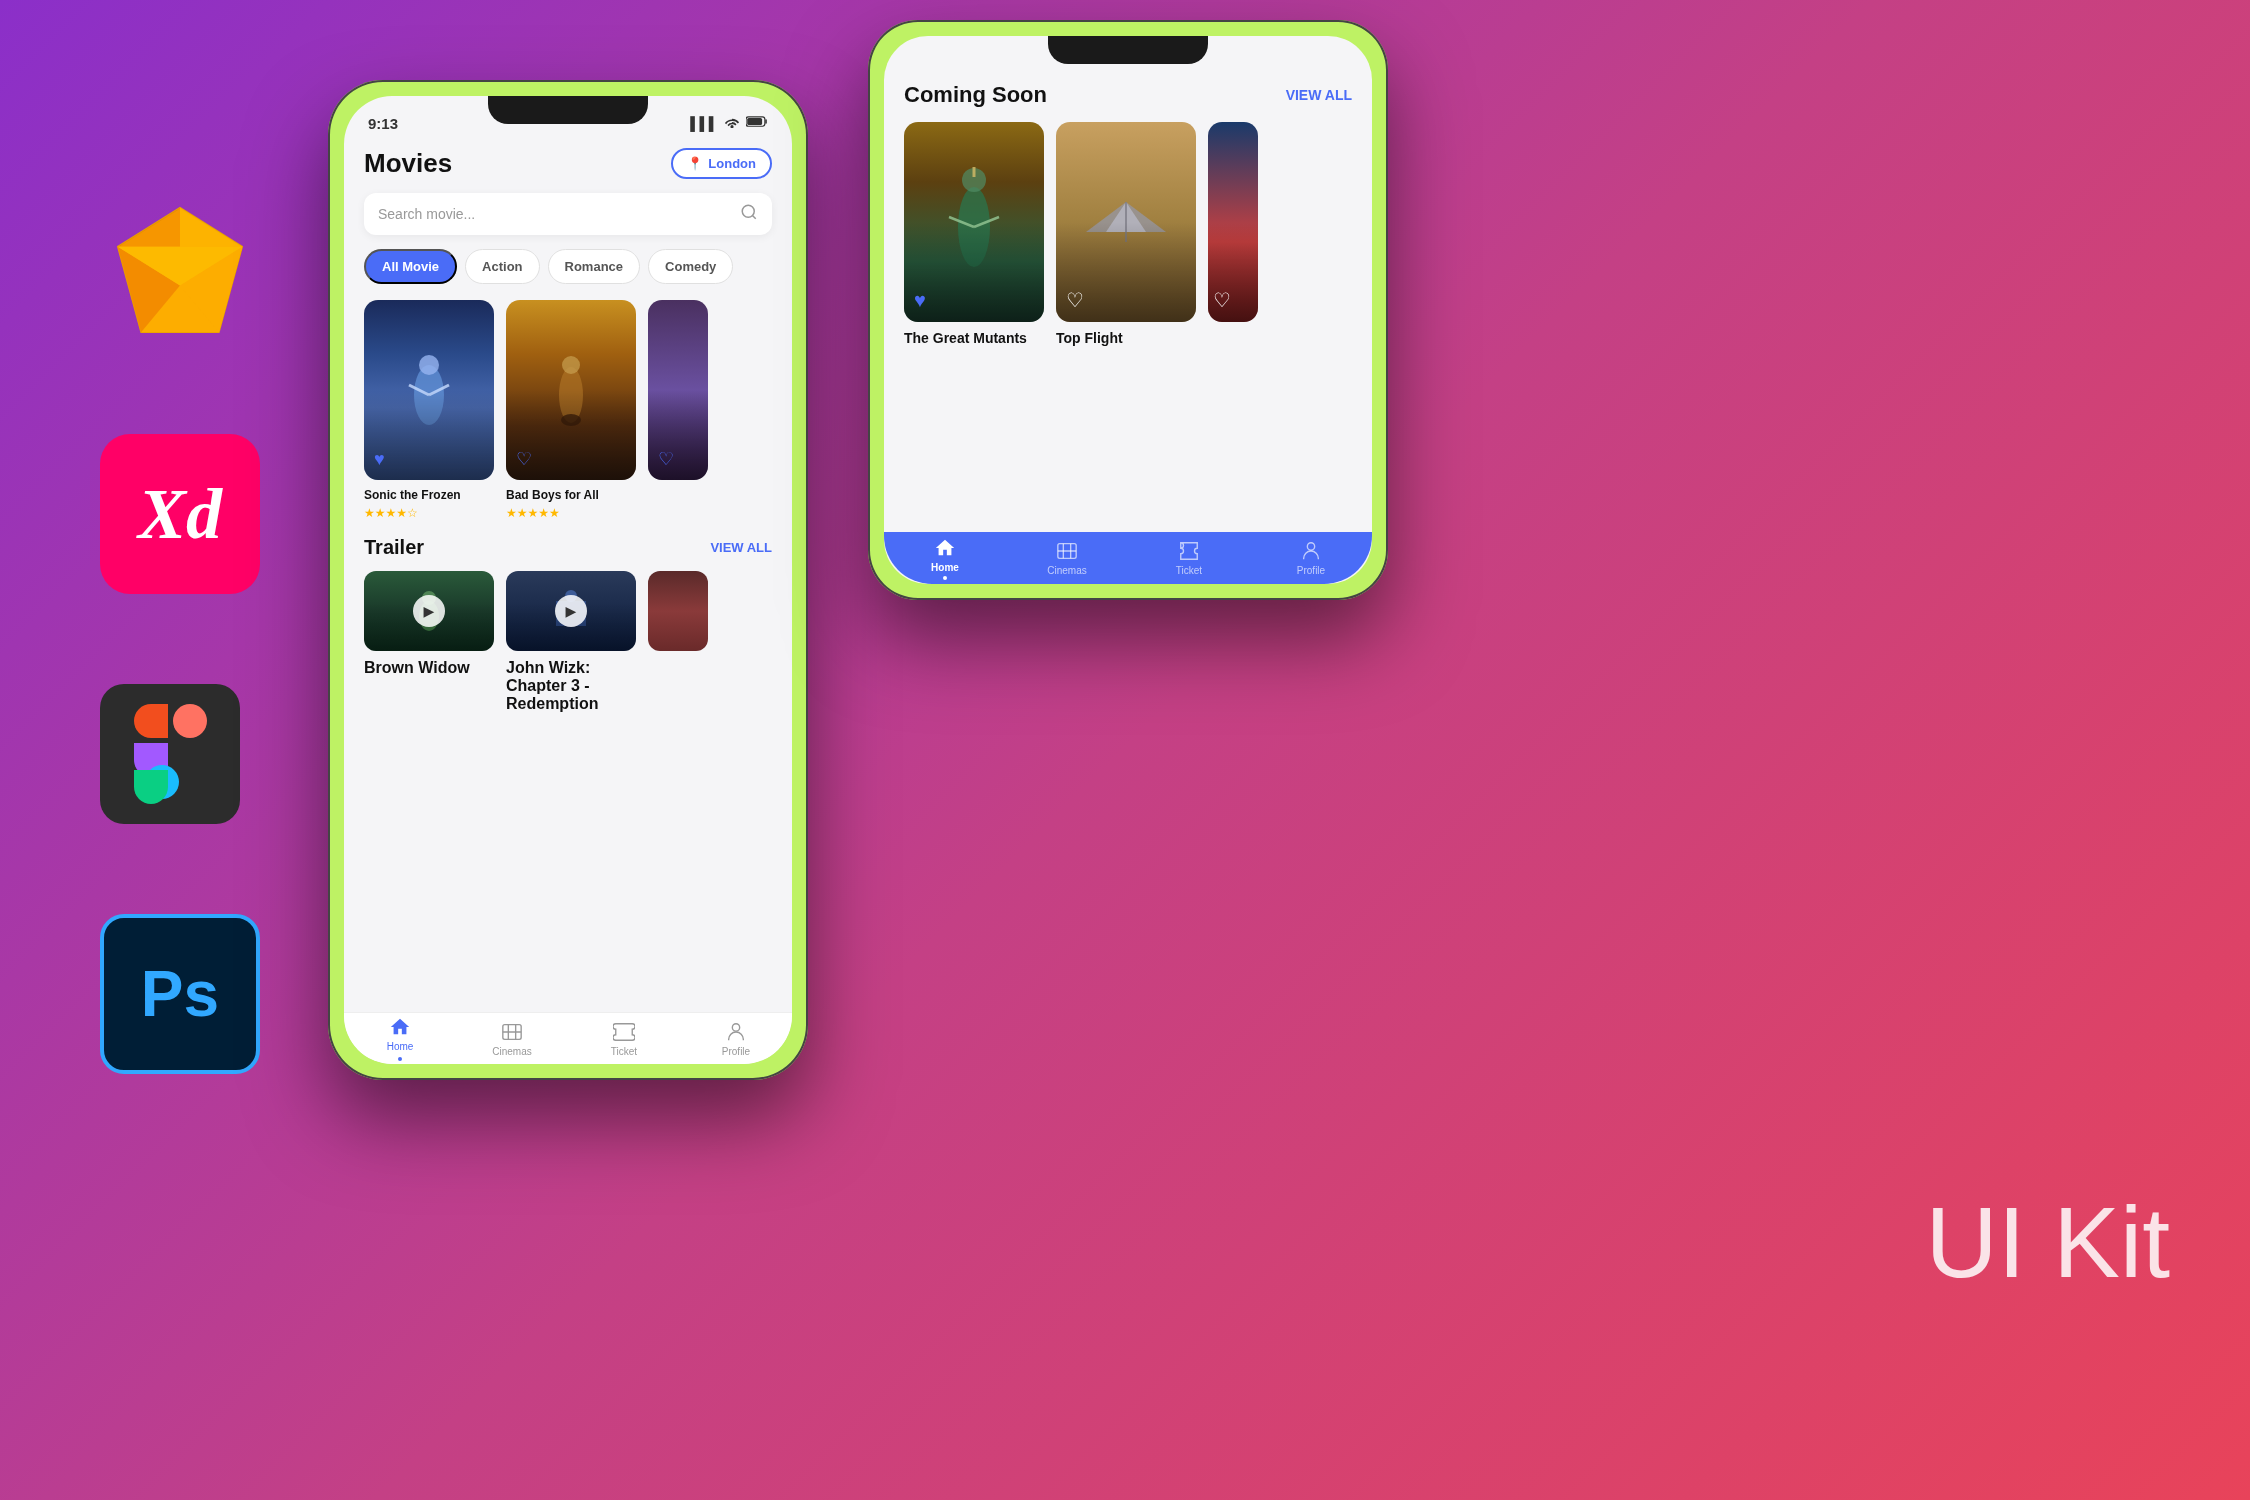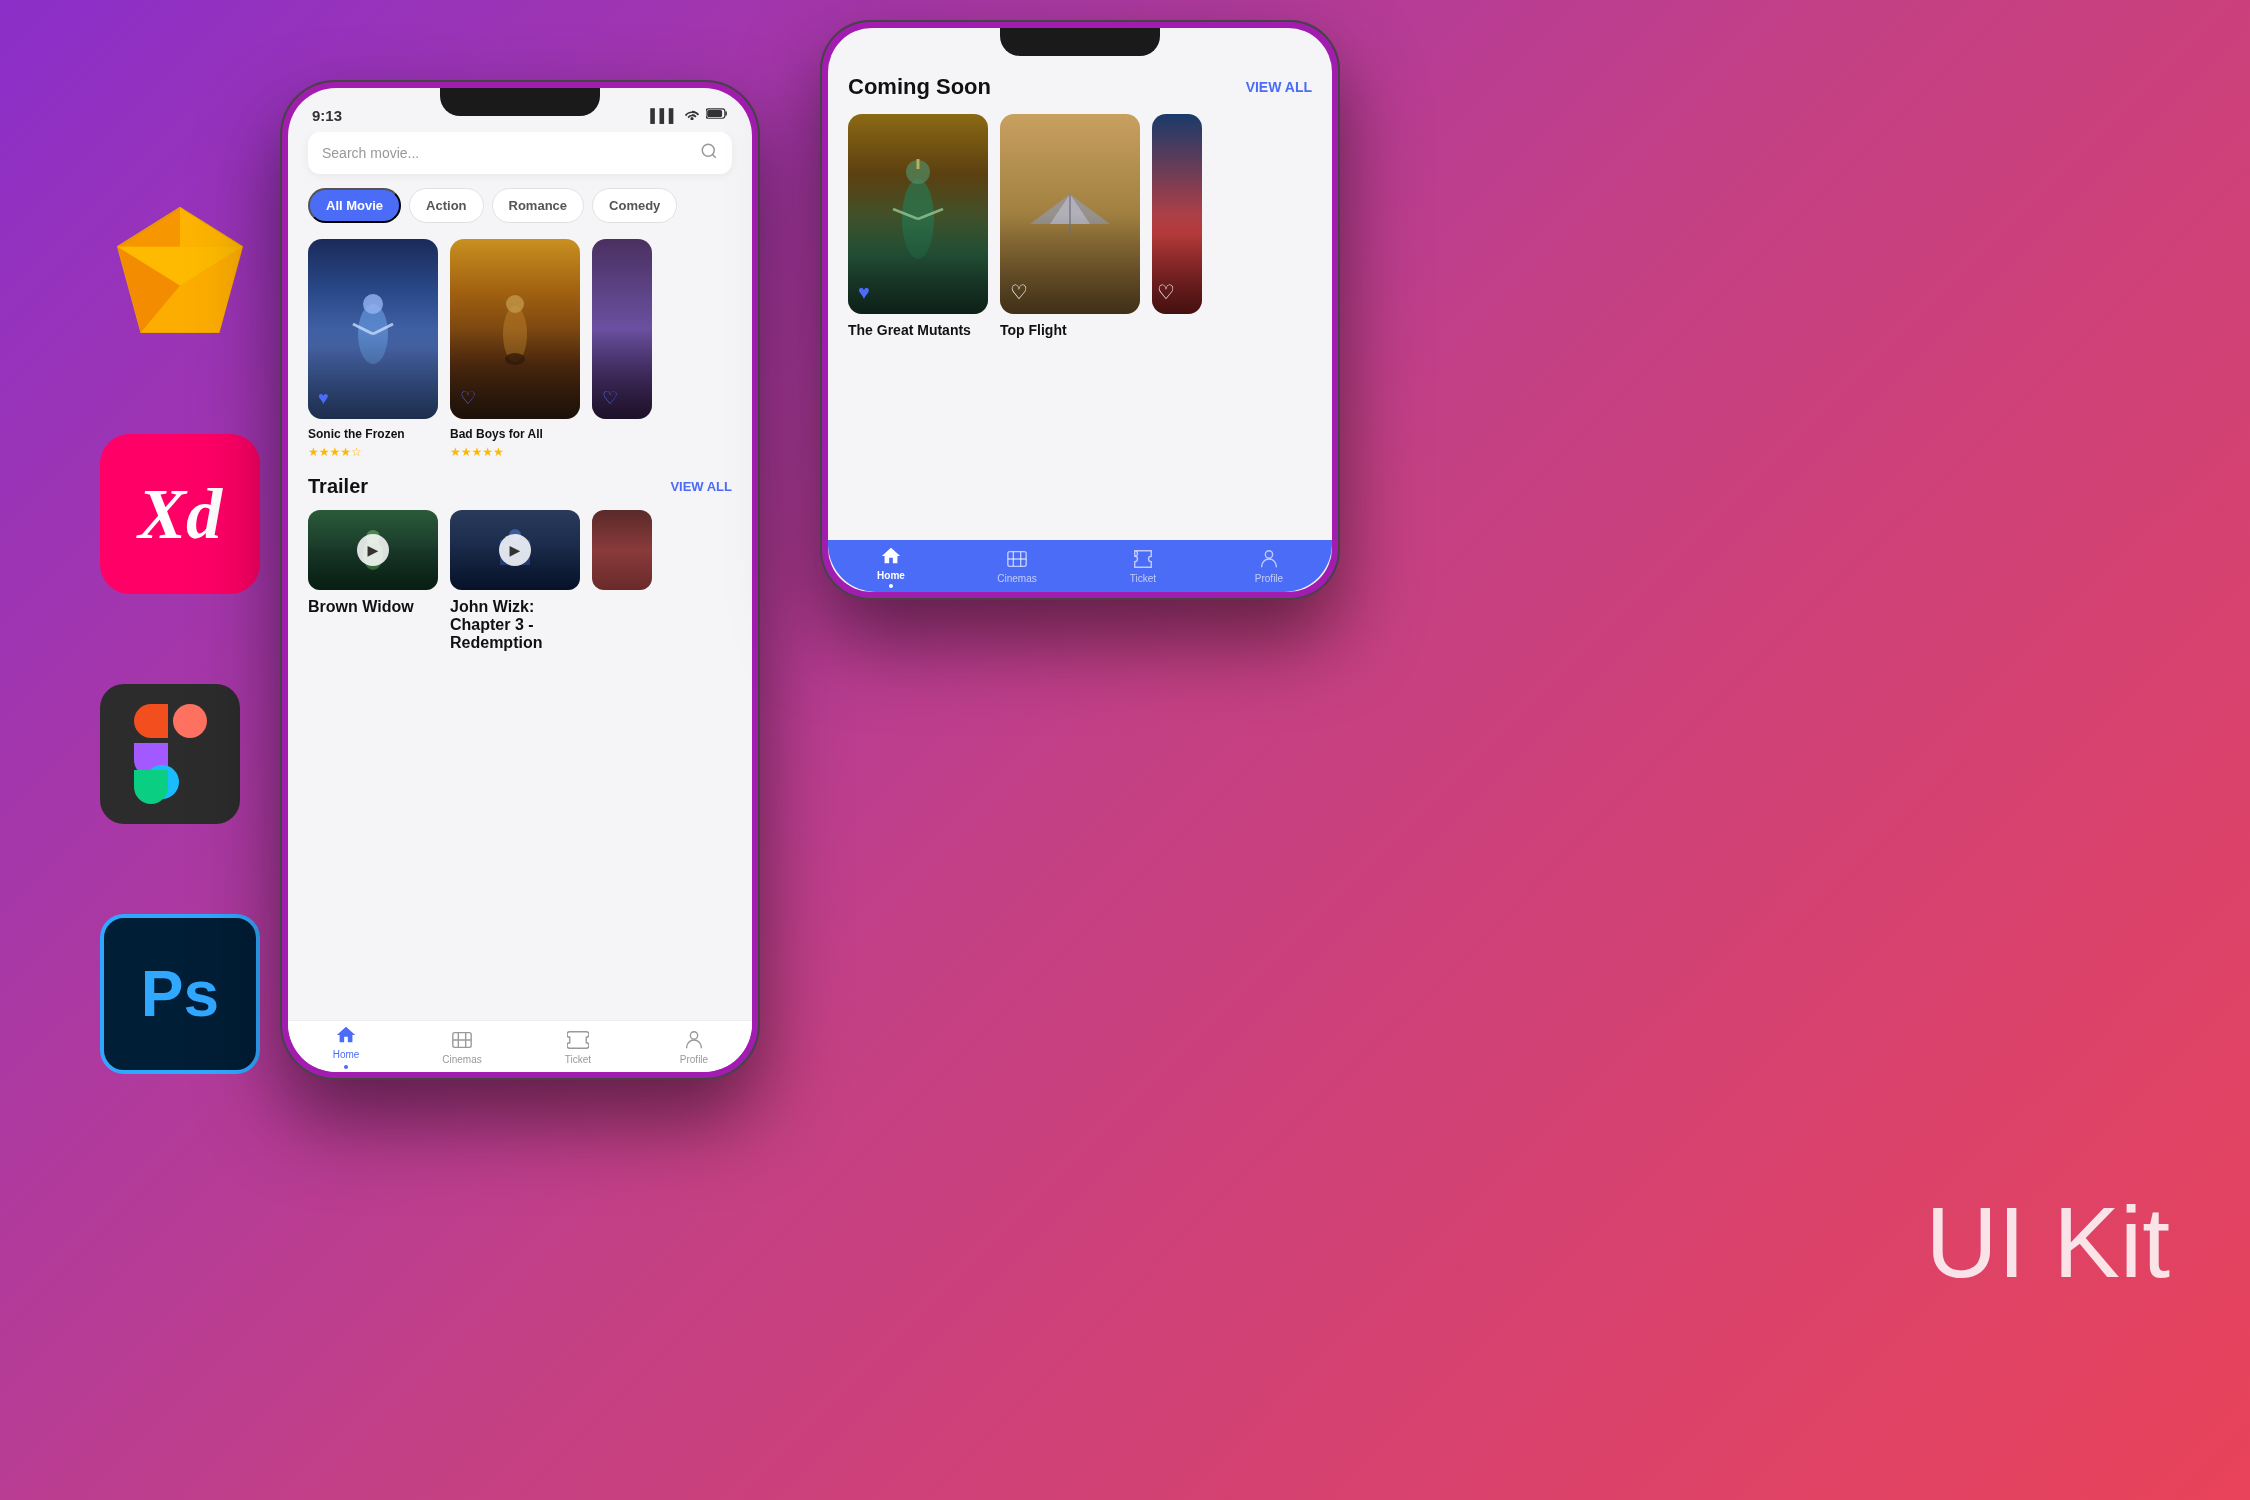--- a/index.html
+++ b/index.html
@@ -49,25 +49,26 @@
       left: 820px;
       top: 20px;
       width: 520px;
       height: 580px;
     }
 
     
     .phone-frame {
       width: 100%;
       height: 100%;
-      background: #a21caf;
+      background: #bef264;
       border-radius: 55px;
-      padding: 8px;
+      padding: 16px;
       box-shadow: 0 40px 80px rgba(0,0,0,0.5), inset 0 0 0 2px #444;
       position: relative;
+      margin-left: 48px;
     }
     .phone-screen {
       width: 100%;
       height: 100%;
       background: #f5f5f7;
       border-radius: 48px;
       overflow: hidden;
       position: relative;
     }
 
@@ -497,20 +498,27 @@
                 <rect x="0" y="1" width="24" height="12" rx="3" fill="none" stroke="#333" stroke-width="1.5"></rect>
                 <rect x="24.5" y="4" width="2" height="6" rx="1" fill="#333"></rect>
                 <rect x="1.5" y="2.5" width="19" height="9" rx="2" fill="#333"></rect>
               </svg>
           </span>
         </div>
       </div>
 
       <div class="app-content">
 
+        <div class="movies-header">
+          <span class="movies-title">Movies</span>
+          <div class="location-btn">
+            <span>📍</span>
+            <span>London</span>
+          </div>
+        </div>
 
         <div class="search-bar">
           <span class="search-input-text">Search movie...</span>
           <span>
             <svg width="18" height="18" viewBox="0 0 24 24" fill="none" stroke="#999" stroke-width="2">
                 <circle cx="11" cy="11" r="8"></circle>
                 <line x1="21" y1="21" x2="16.65" y2="16.65"></line>
               </svg>
           </span>
         </div>

